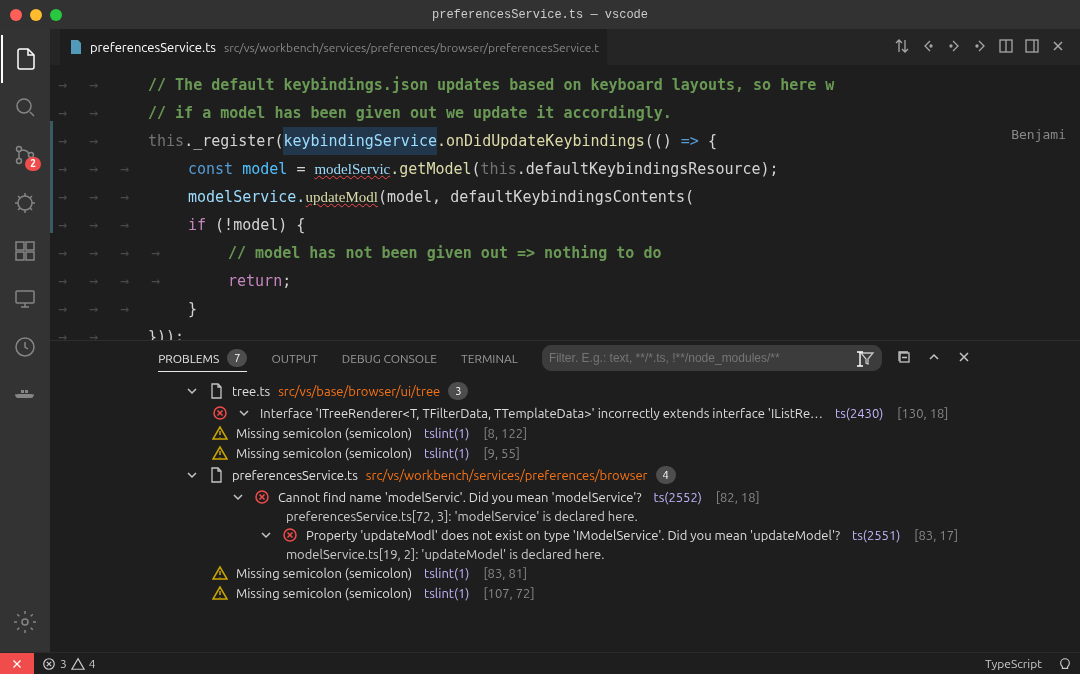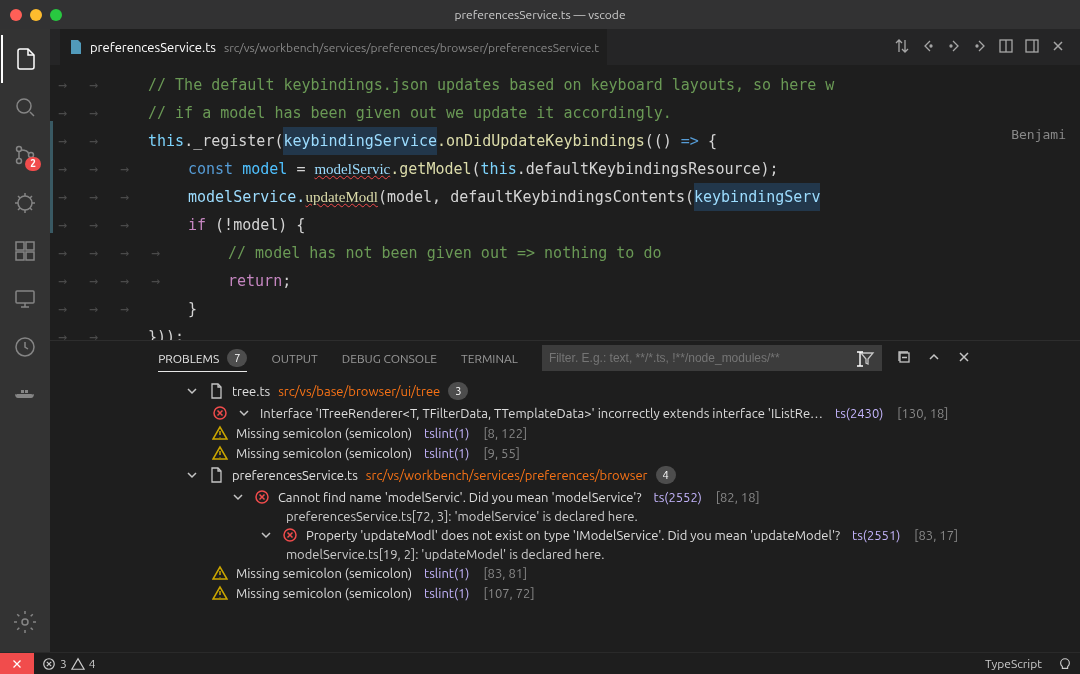--- a/index.html
+++ b/index.html
@@ -12,20 +12,21 @@
   width: 1080px;
   height: 674px;
 }
 .titlebar {
   height: 29px;
   background: #323233;
   display: flex;
   align-items: center;
   padding: 0 10px;
   position: relative;
+  font-family: Liberation Mono, monospace;
 }
 .traffic-lights { display: flex; gap: 8px; }
 .traffic-light { width: 12px; height: 12px; border-radius: 50%; }
 .tl-close { background: #ff5f57; }
 .tl-min { background: #febc2e; }
 .tl-max { background: #28c840; }
 .title-center {
   position: absolute;
   left: 50%;
   transform: translateX(-50%);
@@ -110,27 +111,27 @@
 }
 .code-line {
   display: flex;
   white-space: pre;
   padding-left: 8px;
 }
 .arrows { color: #4a4a4a; letter-spacing: 22px; display:inline-block; }
 .ind1 { width: 90px; flex-shrink:0; text-align:left; }
 .ind2 { width: 130px; flex-shrink:0; }
 .ind3 { width: 170px; flex-shrink:0; }
-.tok-comment { color: #6a9955; }
+.tok-comment { color: #6a9955; font-weight: bold; }
 .tok-kw { color: #c586c0; }
 .tok-var { color: #4fc1ff; }
 .tok-fn { color: #dcdcaa; }
 .tok-prop { color: #9cdcfe; }
 .tok-punc { color: #d4d4d4; }
-.tok-this { color: #7dd3fc; }
+.tok-this { color: #737373; }
 .tok-const-kw { color: #569cd6; }
 .tok-hl { background: rgba(38,79,120,.5); }
 .squiggle { text-decoration: wavy underline #f14c4c; text-decoration-thickness: 1px; font-family: Liberation Serif, serif; }
 .codelens { position: absolute; right: 14px; color: #888; font-size: 13px; font-family: inherit; }
 .breadcrumb-act { width:16px; height:16px; }
 .panel {
   height: 312px;
   background: #1e1e1e;
   border-top: 1px solid #2d2d2d;
   display: flex;
@@ -152,21 +153,21 @@
   gap: 8px;
 }
 .panel-tab.active { color: #e7e7e7; border-bottom: 1px solid #e7e7e7; padding-bottom: 4px; margin-bottom: -5px; }
 .count-badge { background: #4d4d4d; color:#fff; border-radius: 11px; padding: 0 7px; font-size: 11px; line-height: 18px; }
 .panel-tabs-right { margin-left: auto; display: flex; align-items:center; gap: 14px; color:#c5c5c5; }
 .filter-box {
   width: 340px;
   height: 26px;
   background: #3c3c3c;
   border: 1px solid #3c3c3c;
-  border-radius: 0;
+  border-radius: 9px;
   display: flex;
   align-items: center;
   padding: 4px 6px;
   position: relative;
 }
 .filter-box input { flex:1; background: transparent; border: 0; outline: 0; color:#ccc; font-size: 12px; }
 .filter-box .filter-icon { color:#c5c5c5; width:16px; height:16px; }
 .cursor-I { position:absolute; right:14px; top:4px; width:14px; height:18px; pointer-events:none; }
 .problems-body { flex:1; overflow:auto; padding: 4px 0; }
 .prob-file {
@@ -319,21 +320,21 @@
     </div>
 
     <div class="editor">
       <div class="decor-bar"></div>
       <div class="codelens" style="top:56px">Benjami</div>
 
       <div class="code-line"><span class="arrows ind1">→→</span><span class="tok-comment">// The default keybindings.json updates based on keyboard layouts, so here w</span></div>
       <div class="code-line"><span class="arrows ind1">→→</span><span class="tok-comment">// if a model has been given out we update it accordingly.</span></div>
       <div class="code-line"><span class="arrows ind1">→→</span><span class="tok-this">this</span><span class="tok-punc">._register(</span><span class="tok-prop tok-hl">keybindingService</span><span class="tok-fn">.onDidUpdateKeybindings</span><span class="tok-punc">(() </span><span class="tok-const-kw">=&gt;</span><span class="tok-punc"> {</span></div>
       <div class="code-line"><span class="arrows ind2">→→→</span><span class="tok-const-kw">const</span><span class="tok-var"> model </span><span class="tok-punc">= </span><span class="tok-prop squiggle">modelServic</span><span class="tok-fn">.getModel</span><span class="tok-punc">(</span><span class="tok-this">this</span><span class="tok-punc">.defaultKeybindingsResource);</span></div>
-      <div class="code-line"><span class="arrows ind2">→→→</span><span class="tok-prop">modelService.</span><span class="tok-fn squiggle">updateModl</span><span class="tok-punc">(model, defaultKeybindingsContents(</span><span class="tok-prop tok-hl">keybindingServ</span></div>
+      <div class="code-line"><span class="arrows ind2">→→→</span><span class="tok-prop">modelService.</span><span class="tok-fn squiggle">updateModl</span><span class="tok-punc">(model, defaultKeybindingsContents(</span></div>
       <div class="code-line"><span class="arrows ind2">→→→</span><span class="tok-kw">if</span><span class="tok-punc"> (!model) {</span></div>
       <div class="code-line"><span class="arrows ind3">→→→→</span><span class="tok-comment">// model has not been given out =&gt; nothing to do</span></div>
       <div class="code-line"><span class="arrows ind3">→→→→</span><span class="tok-kw">return</span><span class="tok-punc">;</span></div>
       <div class="code-line"><span class="arrows ind2">→→→</span><span class="tok-punc">}</span></div>
       <div class="code-line"><span class="arrows ind1">→→</span><span class="tok-punc">}));</span></div>
 
     </div>
 
     <div class="panel">
       <div class="panel-tabs">

